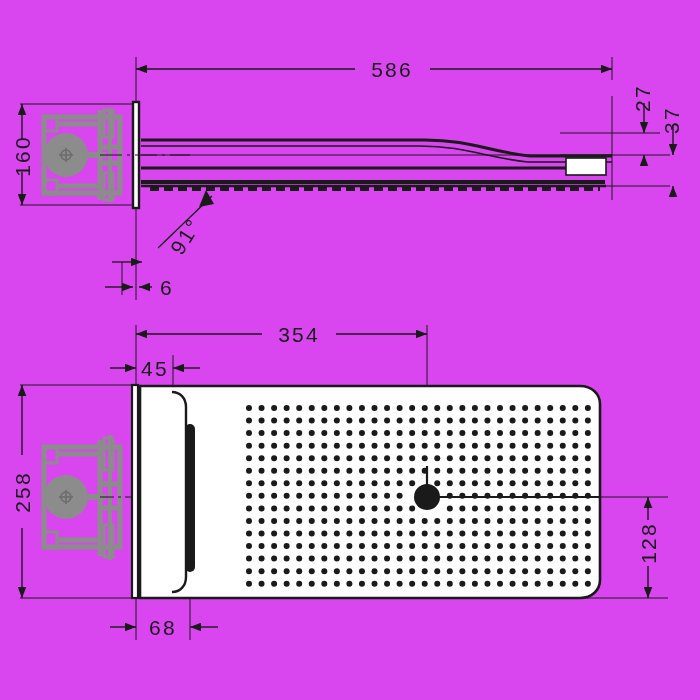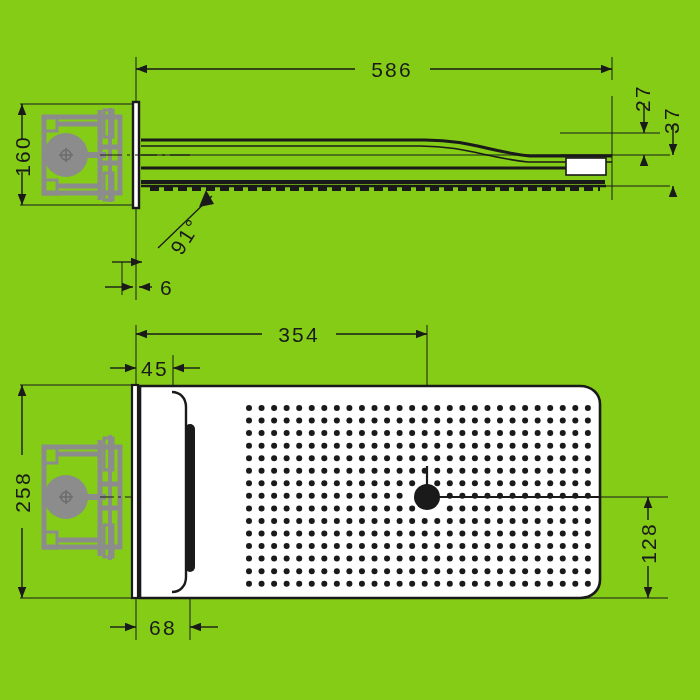--- a/index.html
+++ b/index.html
@@ -8,21 +8,21 @@
     padding: 0;
     background: #ffffff;
   }
   body {
     font-family: "Liberation Sans", sans-serif;
   }
   #stage {
     position: relative;
     width: 700px;
     height: 700px;
-    background: #84cc16;
+    background: #d946ef;
     overflow: hidden;
   }
   #drawing {
     position: absolute;
     left: 0;
     top: 0;
     width: 700px;
     height: 700px;
   }
   .dim-text {

